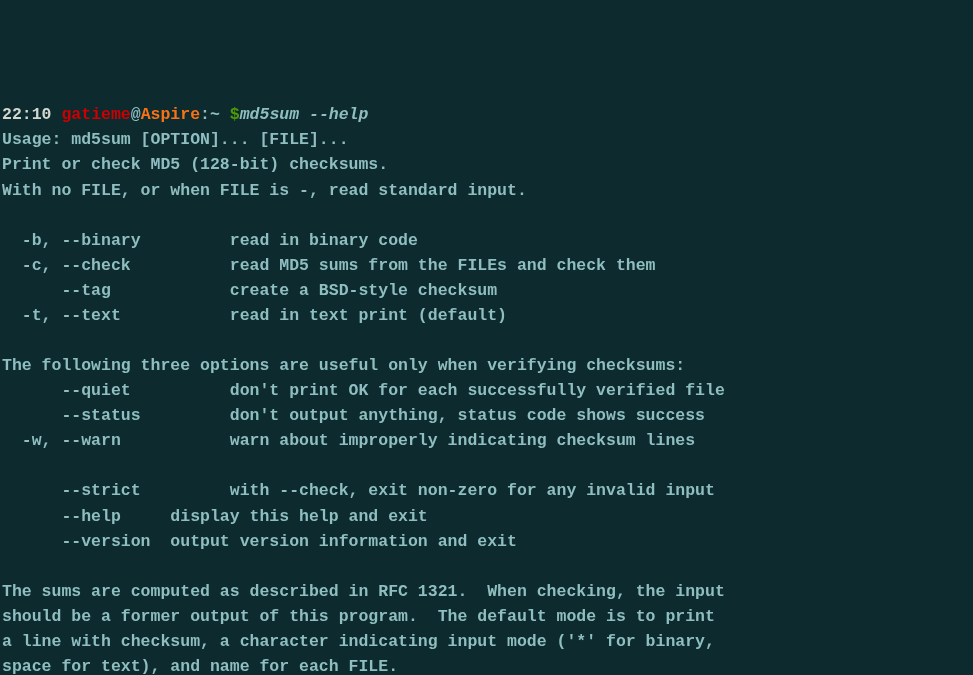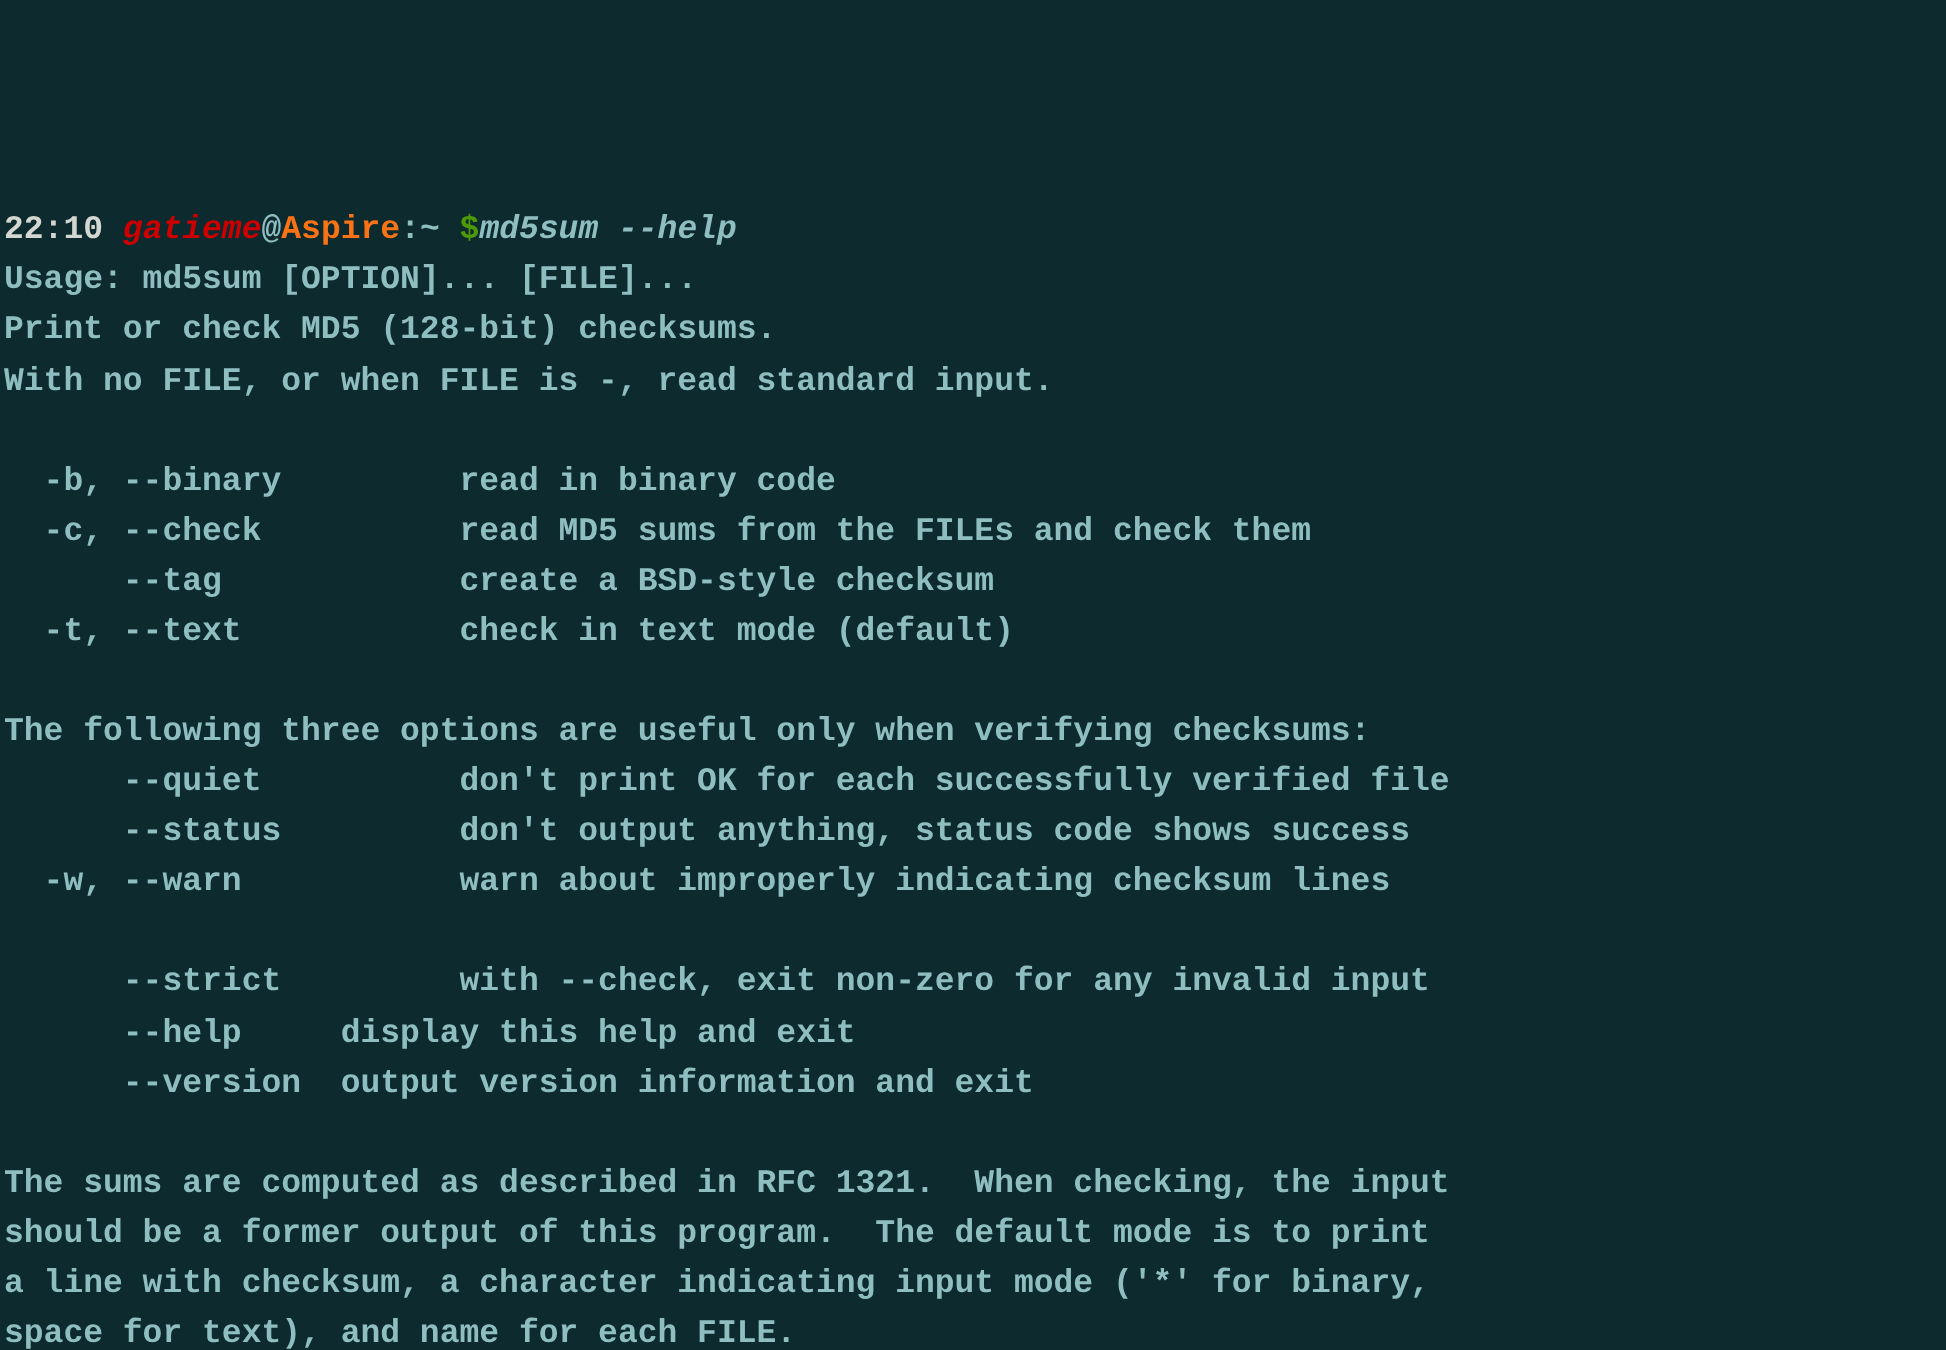--- a/index.html
+++ b/index.html
@@ -11,41 +11,41 @@
     line-height: 1.52;
     color: #8fbec0;
     width: 973px;
     height: 675px;
     box-sizing: border-box;
     overflow: hidden;
     font-weight: bold;
     white-space: pre;
   }
   .time { color: #d3d7cf; }
-  .user { color: #cc0000; font-style: italic; }
+  .user { color: #cc0000; }
   .at   { color: #8fbec0; }
   .host { color: #f97316; }
   .path { color: #8fbec0; }
   .dollar{ color: #4e9a06; }
   .cmd  { color: #8fbec0; font-style: italic; }
 </style>
 </head>
 <body>
 
 
 
 <div><span><span class="time">22:10</span> <span class="user">gatieme</span><span class="at">@</span><span class="host">Aspire</span><span class="path">:</span><span class="path">~</span><span class="dollar"> $</span><span class="cmd">md5sum --help</span></span>
 <span>Usage: md5sum [OPTION]... [FILE]...</span>
 <span>Print or check MD5 (128-bit) checksums.</span>
 <span>With no FILE, or when FILE is -, read standard input.</span>
 <span></span>
 <span>  -b, --binary         read in binary code</span>
 <span>  -c, --check          read MD5 sums from the FILEs and check them</span>
 <span>      --tag            create a BSD-style checksum</span>
-<span>  -t, --text           check in text mode (default)</span>
+<span>  -t, --text           read in text print (default)</span>
 <span></span>
 <span>The following three options are useful only when verifying checksums:</span>
 <span>      --quiet          don't print OK for each successfully verified file</span>
 <span>      --status         don't output anything, status code shows success</span>
 <span>  -w, --warn           warn about improperly indicating checksum lines</span>
 <span></span>
 <span>      --strict         with --check, exit non-zero for any invalid input</span>
 <span>      --help     display this help and exit</span>
 <span>      --version  output version information and exit</span>
 <span></span>

